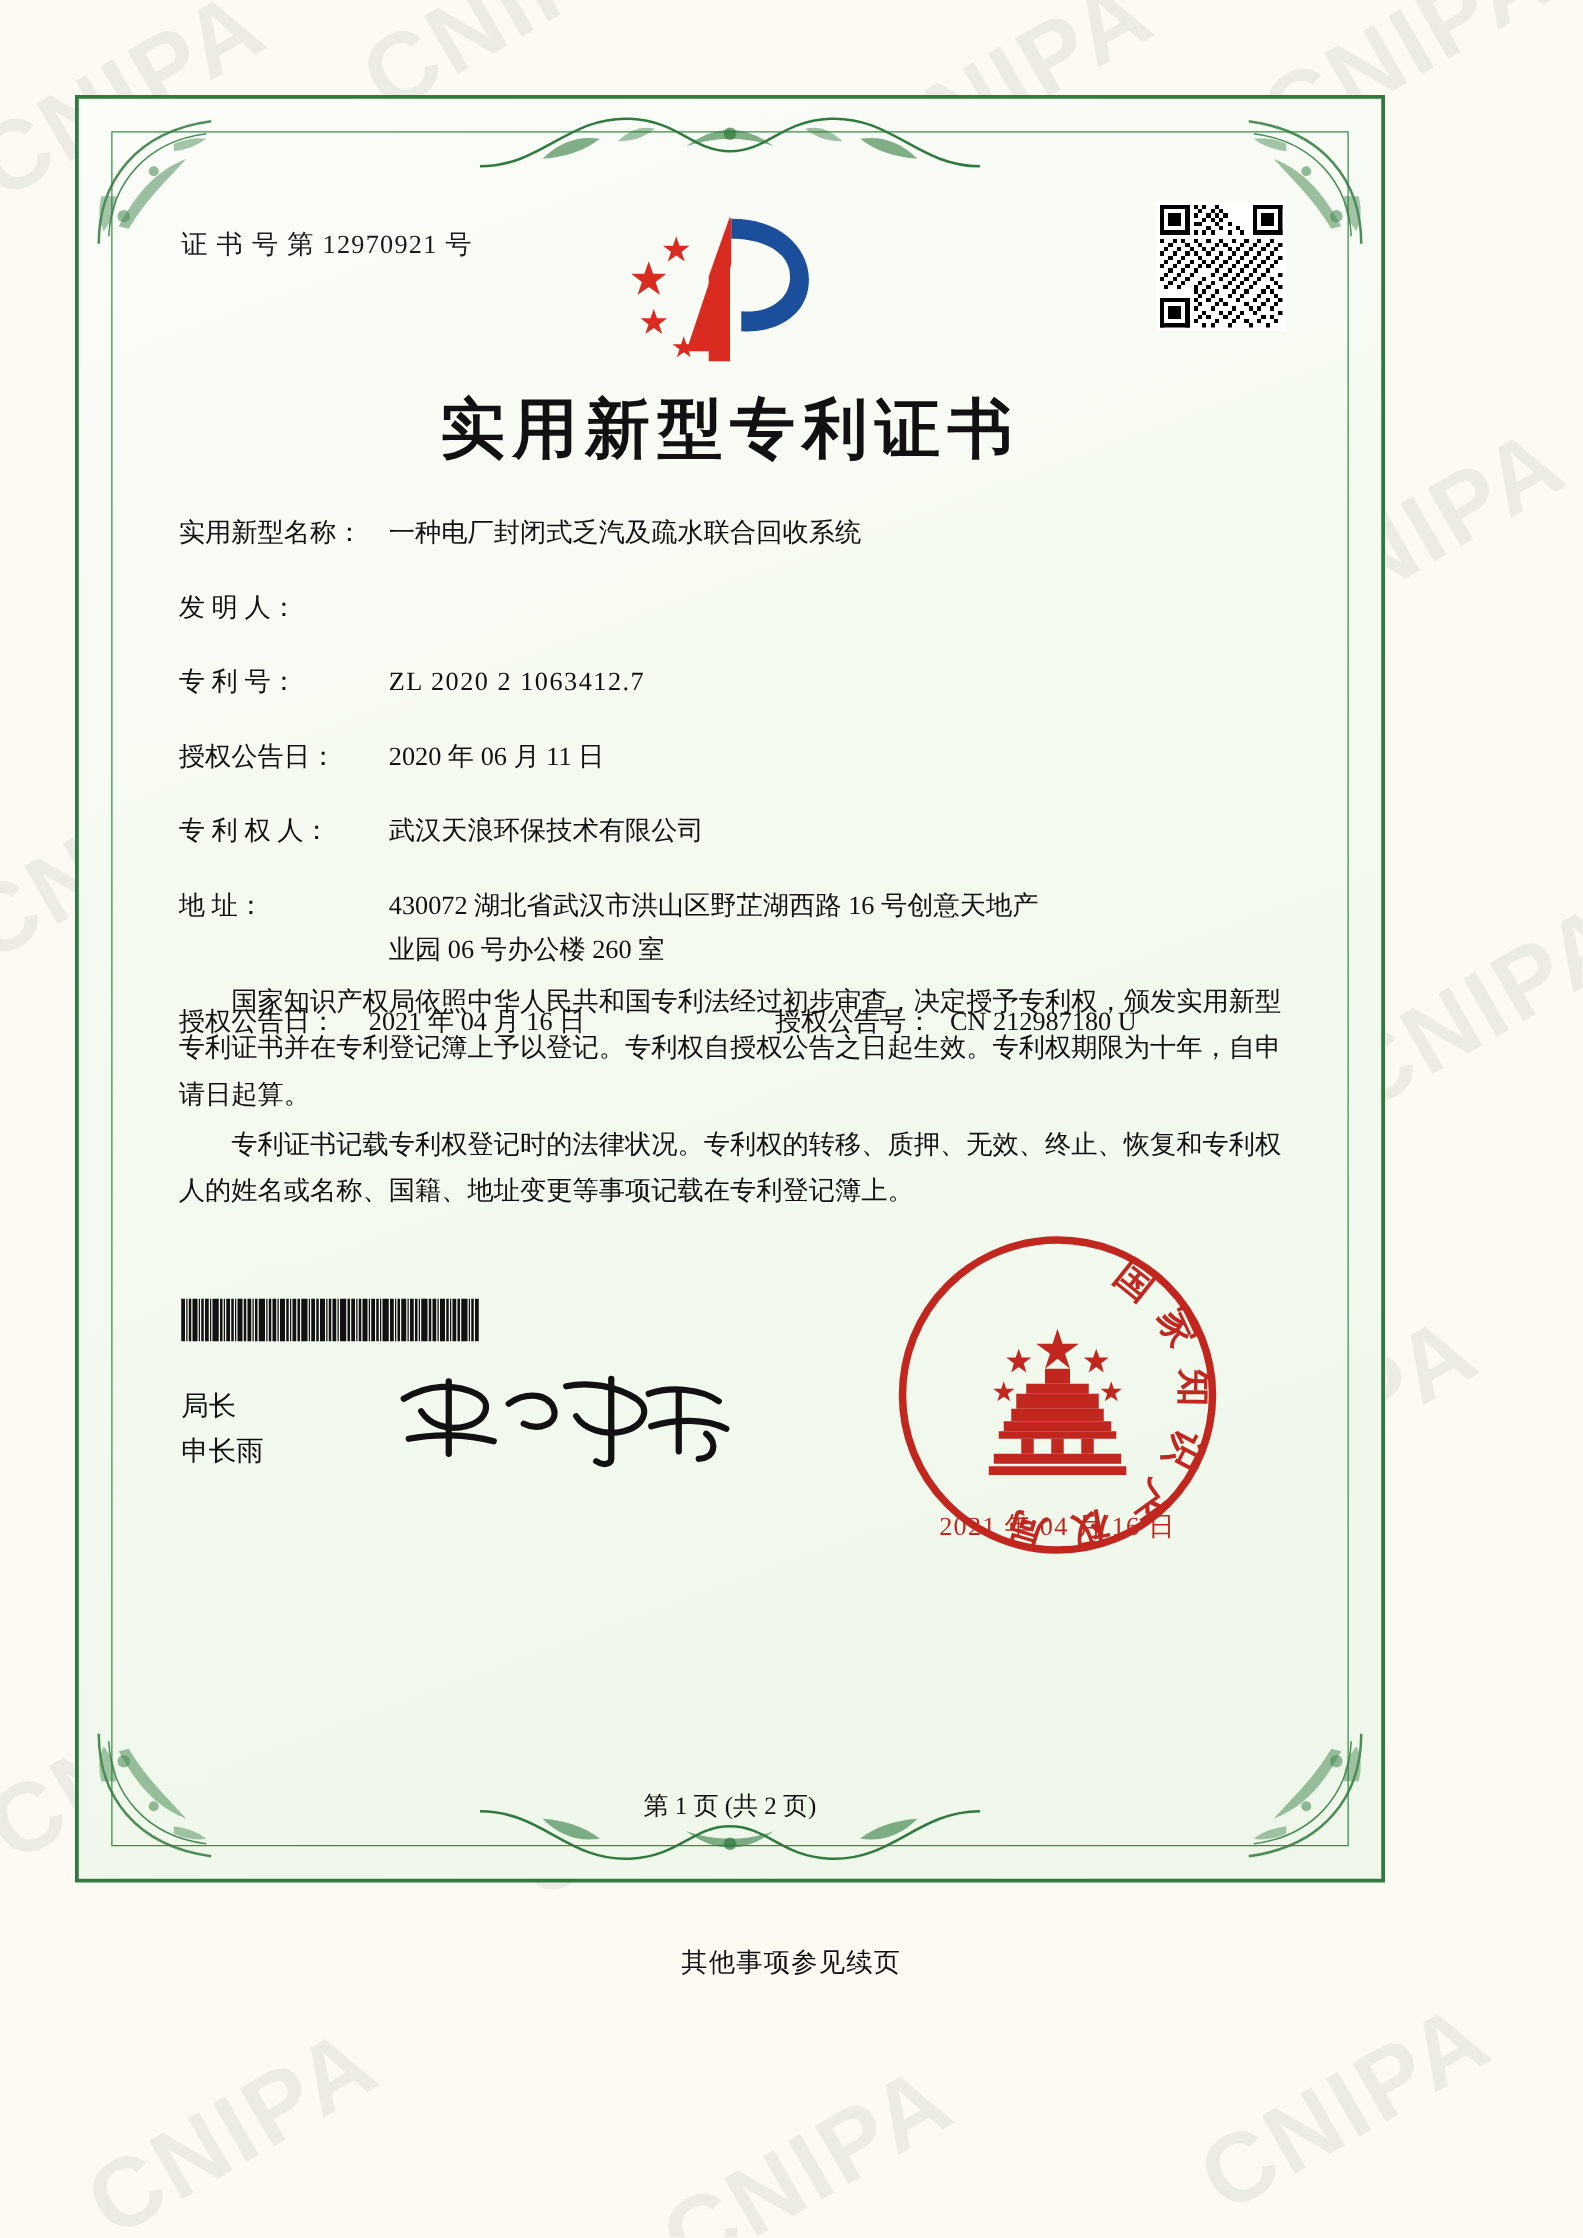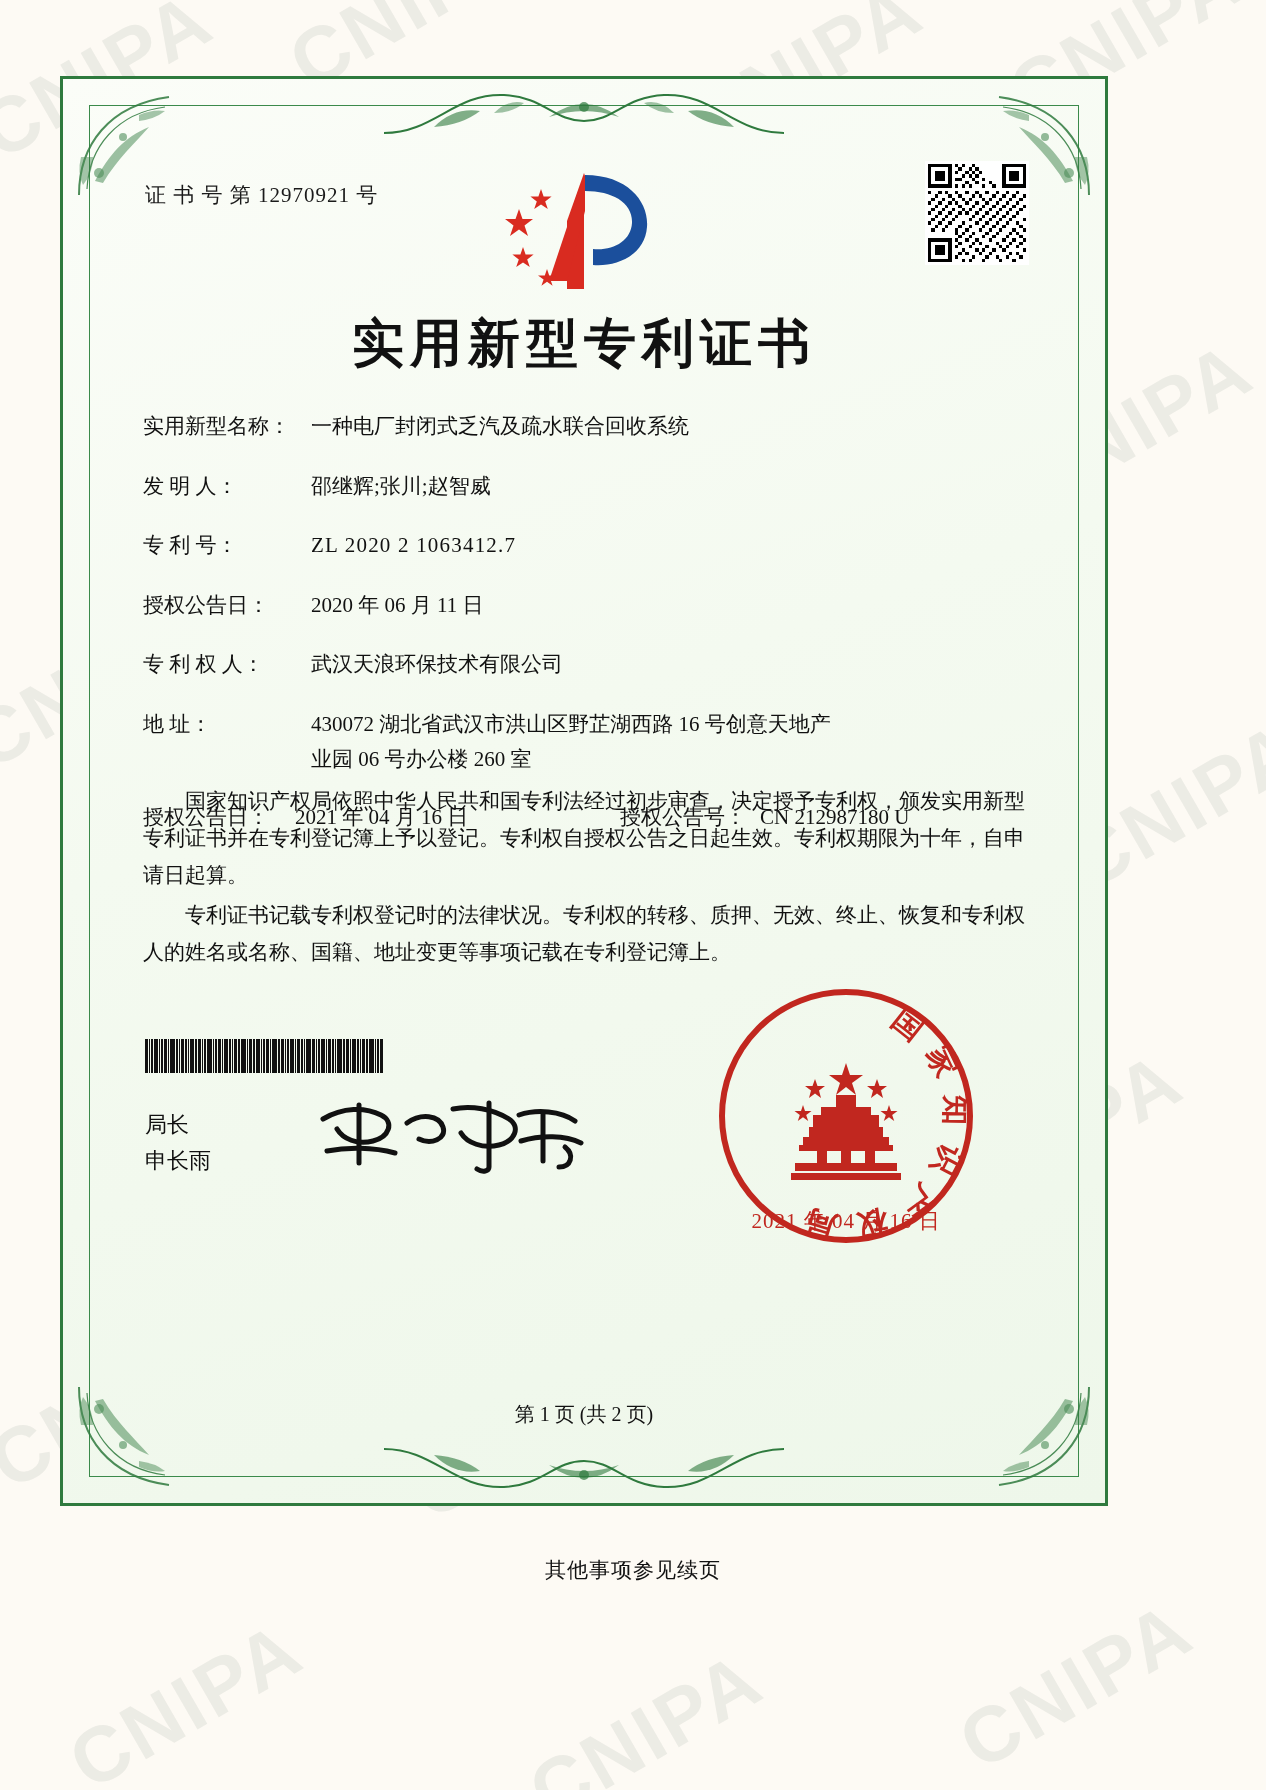--- a/index.html
+++ b/index.html
@@ -247,21 +247,21 @@
     width: 258px;
     text-align: center;
     color: #c1271f;
     font-size: 21px;
     letter-spacing: 1px;
   }
 
   .page-num {
     position: absolute;
     left: 0; right: 0;
-    bottom: 35px;
+    bottom: 5px;
     text-align: center;
     font-size: 20px;
     color: #111;
   }
 
   .footer-note {
     position: absolute;
     left: 0; right: 0;
     top: 1556px;
     text-align: center;
@@ -606,21 +606,20 @@
 
     <div class="fields">
 
       <div class="field-row">
         <div class="f-label"><span>实用新型名称</span>：</div>
         <div class="f-value">一种电厂封闭式乏汽及疏水联合回收系统</div>
       </div>
 
       <div class="field-row">
         <div class="f-label"><span>发    明    人</span>：</div>
-        <div class="f-value">邵继辉;张川;赵智威</div>
       </div>
 
       <div class="field-row">
         <div class="f-label"><span>专    利    号</span>：</div>
         <div class="f-value mono">ZL 2020 2 1063412.7</div>
       </div>
 
       <div class="field-row">
         <div class="f-label"><span>授权公告日</span>：</div>
         <div class="f-value">2020 年 06 月 11 日</div>

